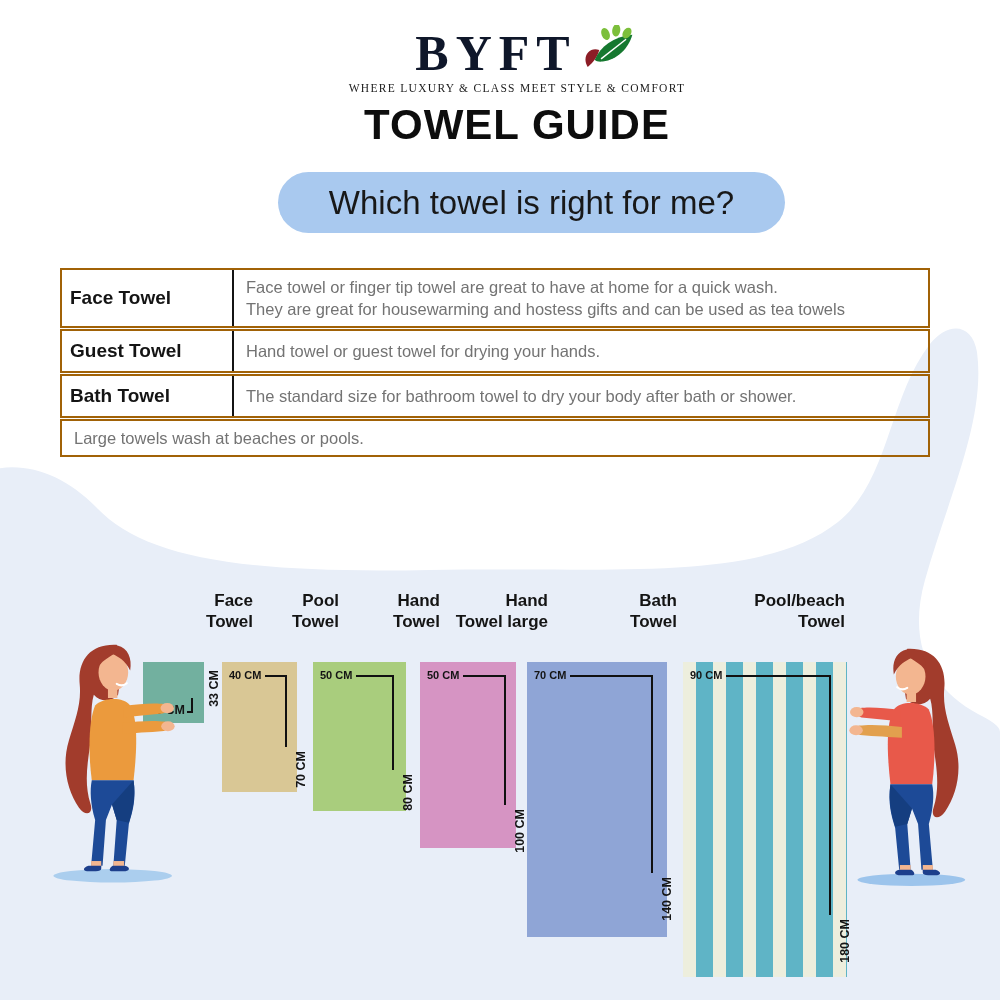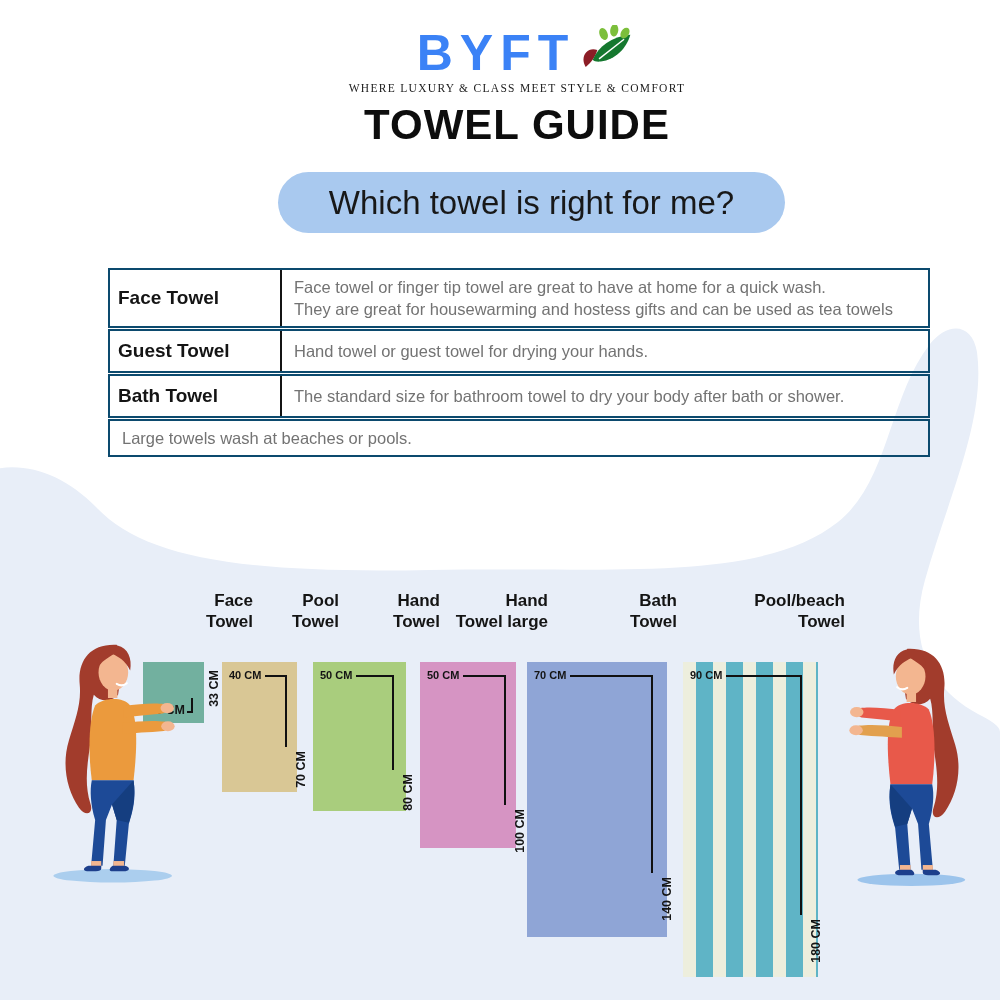--- a/index.html
+++ b/index.html
@@ -2,32 +2,32 @@
 <html><head>
 <meta charset="utf-8">
 <style>
   html,body{margin:0;padding:0;}
   .page{position:relative;width:1000px;height:1000px;background:#ffffff;overflow:hidden;
         font-family:"Liberation Sans", sans-serif;color:#141414;}
   svg{display:block;}
 
   
   .brand-row{position:absolute;top:24px;left:0;width:1000px;display:flex;justify-content:center;align-items:center;transform:translateX(26px);}
-  .brand-name{font-family:Liberation Sans, sans-serif;font-weight:bold;font-size:50px;letter-spacing:7px;color:#3b82f6;}
+  .brand-name{font-family:Liberation Serif, serif;font-weight:bold;font-size:50px;letter-spacing:7px;color:#0f172a;}
   .leaf{width:54px;height:50px;margin-left:6px;margin-top:-6px;}
   .tagline{position:absolute;top:82px;left:0;width:1000px;text-align:center;
            font-family:"Liberation Serif", serif;font-size:11.5px;letter-spacing:1.3px;color:#1c1c1c;transform:translateX(17px);}
   .page-title{position:absolute;top:101px;left:0;width:1000px;text-align:center;
               font-size:42px;font-weight:800;letter-spacing:1px;color:#0d0d0d;transform:translateX(17px);}
   .banner{position:absolute;left:278px;top:172px;width:507px;height:61px;border-radius:32px;
           display:flex;align-items:center;justify-content:center;font-size:33px;color:#181818;}
 
   
   .info-table{position:absolute;left:60px;top:268px;width:870px;z-index:2;}
-  .t-row{display:flex;border:2px solid #0c4a6e;margin-top:1px;background:transparent;margin-left:48px;}
+  .t-row{display:flex;border:2px solid #a16207;margin-top:1px;background:transparent;}
   .t-row:first-child{margin-top:0;}
   .t-label{width:172px;flex:0 0 172px;border-right:2px solid #141414;display:flex;align-items:center;
            padding-left:8px;box-sizing:border-box;font-weight:bold;font-size:19px;}
   .t-desc{flex:1;display:flex;flex-direction:column;justify-content:center;padding-left:12px;box-sizing:border-box;
           font-size:16.5px;color:#737373;}
   .t-desc span{white-space:nowrap;line-height:22px;}
   .h56{height:56px;} .h40{height:40px;} .h34{height:34px;}
 
   
   .towel-label{position:absolute;width:160px;text-align:right;font-weight:bold;font-size:17px;line-height:21px;z-index:2;}
@@ -163,21 +163,21 @@
 
   <div class="towel" style="left:527px;top:662px;width:140px;height:275px;background:#8fa5d6;">
     <div class="dim-top" style="right:14px;">
         <span>70 CM</span>
         <div class="dline"></div>
       </div>
     <div class="vline" style="right:14px;height:198px;"></div>
     <div class="vlabel" style="right:7px;top:215px;">140 CM</div>
   </div>
 
-  <div class="towel" style="left:683px;top:662px;width:135px;height:315px;
+  <div class="towel" style="left:683px;top:662px;width:164px;height:315px;
        background:repeating-linear-gradient(90deg,#edeedd 0 13px,#5fb4c6 13px 30px);">
     <div class="dim-top" style="right:16px;">
         <span>90 CM</span>
         <div class="dline"></div>
       </div>
     <div class="vline" style="right:16px;height:240px;"></div>
     <div class="vlabel" style="right:9px;top:257px;">180 CM</div>
   </div>
 
   <div class="person" style="left:48px;top:596px;">

